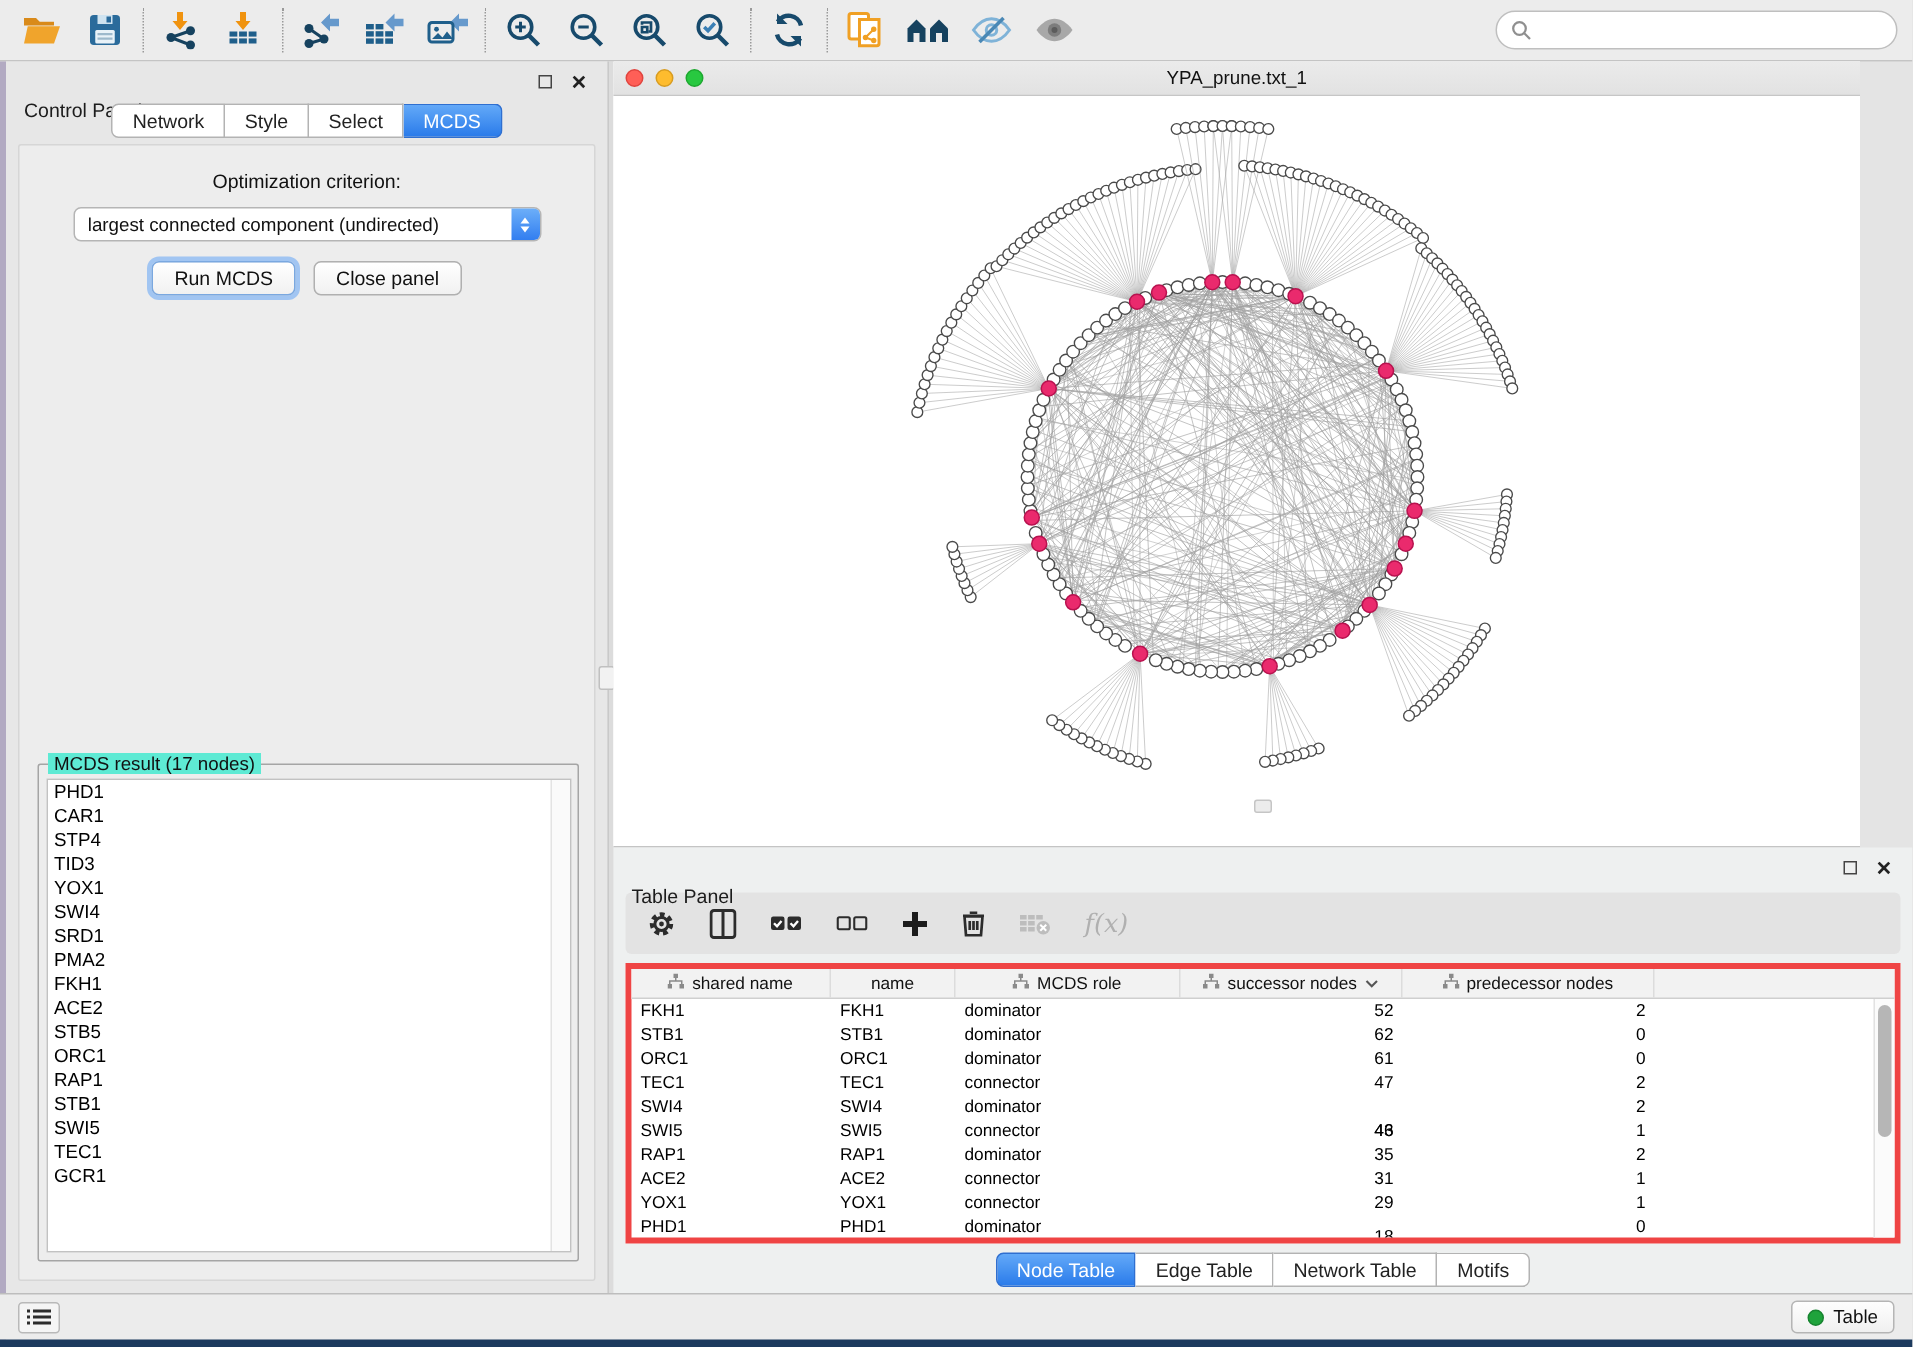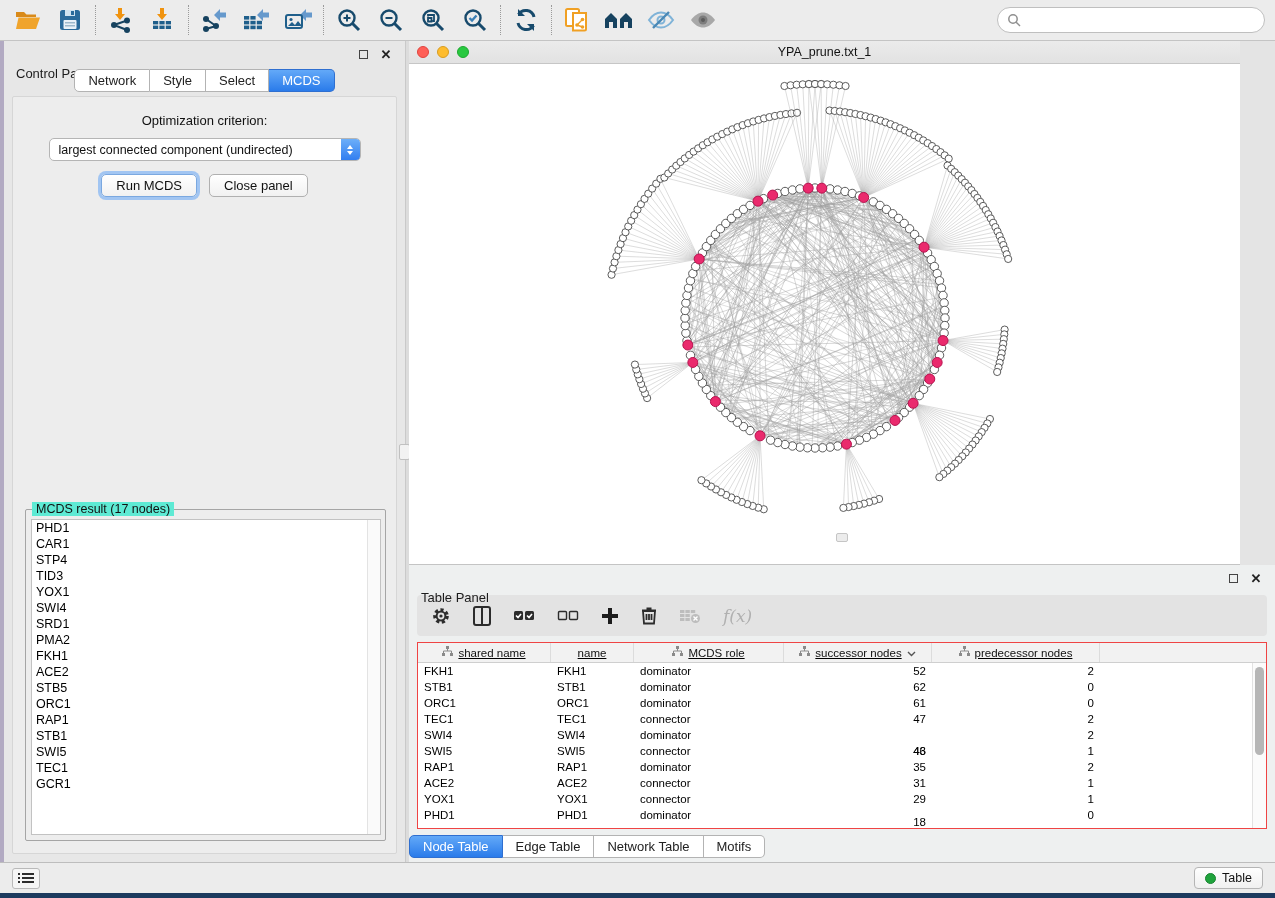--- a/index.html
+++ b/index.html
@@ -64,31 +64,31 @@
   .net-title { position:absolute; left:0; right:0; text-align:center; font-size:12.5px; color:#111; }
   .net-canvas { position:relative; width:100%; height:500px; background:#fff; }
   .net-canvas svg { position:absolute; left:0; top:0; }
   .h-grip { position:absolute; left:427px; top:492px; width:12px; height:9px; background:#ececec; border:1px solid #c5c5c5; border-radius:2px; }
 
   
   .table-panel { position:absolute; left:409px; top:565px; width:866px; height:297px; background:#eef0f0; }
   .tp-toolbar { margin:4px 8px 0 8px; height:41px; background:#e3e3e3; border-radius:4px; display:flex; align-items:center; padding:0 14px; gap:22px; }
   .tpbtn { display:flex; align-items:center; justify-content:center; cursor:default; }
   .fx { font-family:"DejaVu Serif",serif; font-style:italic; font-size:17px; color:#b0b0b0; }
-  .tbl-wrap { position:absolute; left:8px; top:77px; width:850px; height:187px; background:#fff; border:1px solid #ef4444;text-decoration:underline; }
+  .tbl-wrap { position:absolute; left:8px; top:77px; width:850px; height:187px; background:#fff; border:4px solid #ef4444; }
   .thead { display:flex; height:20px; background:#f2f2f2; border-bottom:1px solid #cfcfcf; }
   .th { display:flex; align-items:center; gap:5px; padding:0 6px; font-size:11.5px; color:#111; border-right:1px solid #dcdcdc; overflow:hidden; justify-content:center; }
   .th .lbl { white-space:nowrap; }
   .tbody { position:absolute; left:0; top:20px; right:14px; bottom:0; overflow:hidden; }
   .trow { display:flex; height:16px; align-items:center; }
   .tcell { font-size:11.5px; color:#000; padding:0 6px; white-space:nowrap; overflow:hidden; }
   .tcell.num { text-align:right; }
   .tbl-scroll { position:absolute; right:0; top:20px; width:14px; bottom:0; background:#fbfbfb; border-left:1px solid #e2e2e2; }
   .tbl-thumb { position:absolute; left:2px; top:4px; width:9px; height:88px; background:#b6b6b6; border-radius:5px; }
-  .tp-tabs { position:absolute; left:0; right:0; top:270px; display:flex; }
+  .tp-tabs { position:absolute; left:0; right:0; top:270px; display:flex; justify-content:center; }
 
   
   .statusbar { position:absolute; left:0; top:862px; width:1275px; height:31px; background:#ececec; border-top:1px solid #bdbdbd; display:flex; align-items:center; padding:0 12px; }
   .list-btn { width:28px; height:21px; background:#f5f5f5; border:1px solid #b9b9b9; border-radius:3px; display:flex; align-items:center; justify-content:center; }
   .memory-btn { margin-left:auto; height:22px; background:linear-gradient(#fefefe,#f0f0f0); border:1px solid #b5b5b5; border-radius:4px; display:flex; align-items:center; gap:6px; padding:0 10px; font-size:12.5px; color:#111; }
   .mem-dot { width:11px; height:11px; border-radius:50%; background:#1fa33c; border:1px solid #178430; }
   .bottom-strip { position:absolute; left:0; top:893px; width:1275px; height:5px; background:#1c3a5e; }
 </style>
 </head>
 <body>

